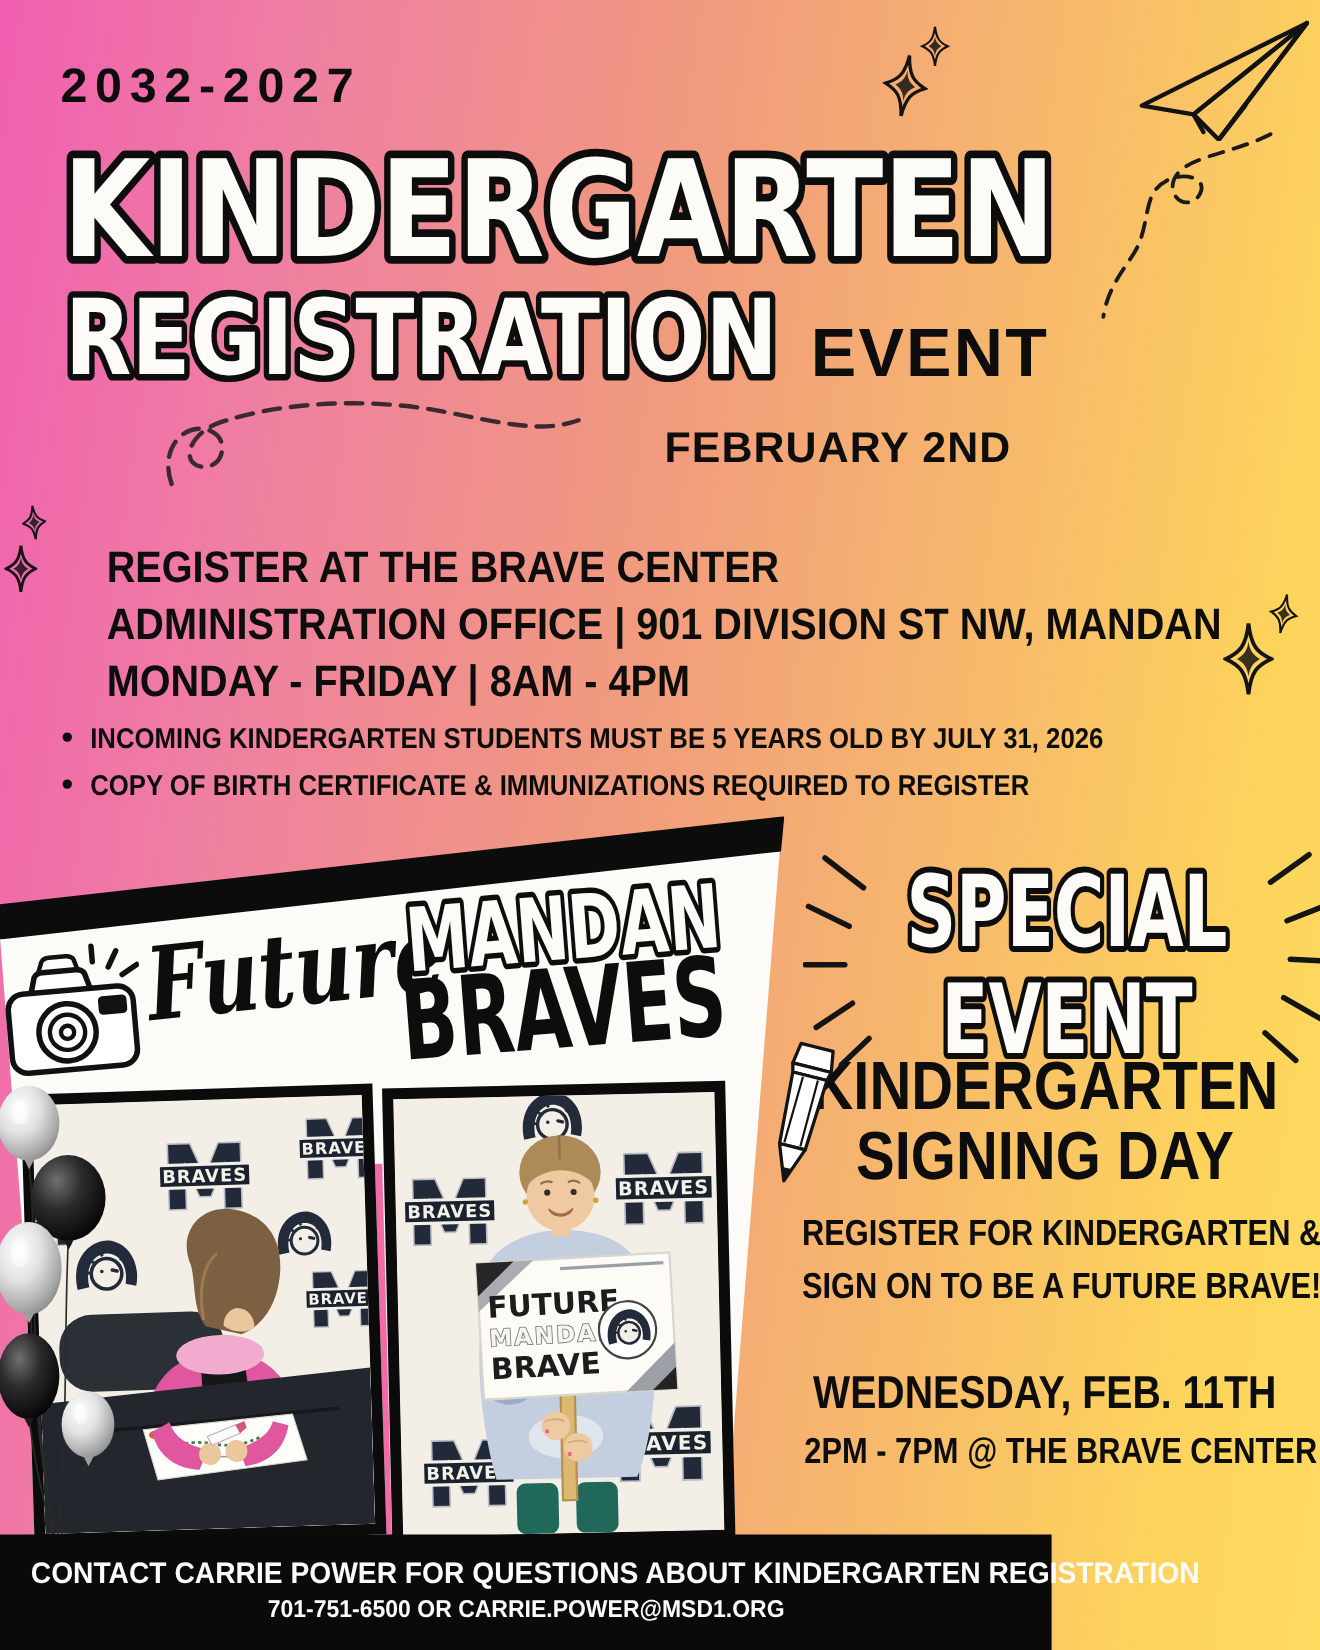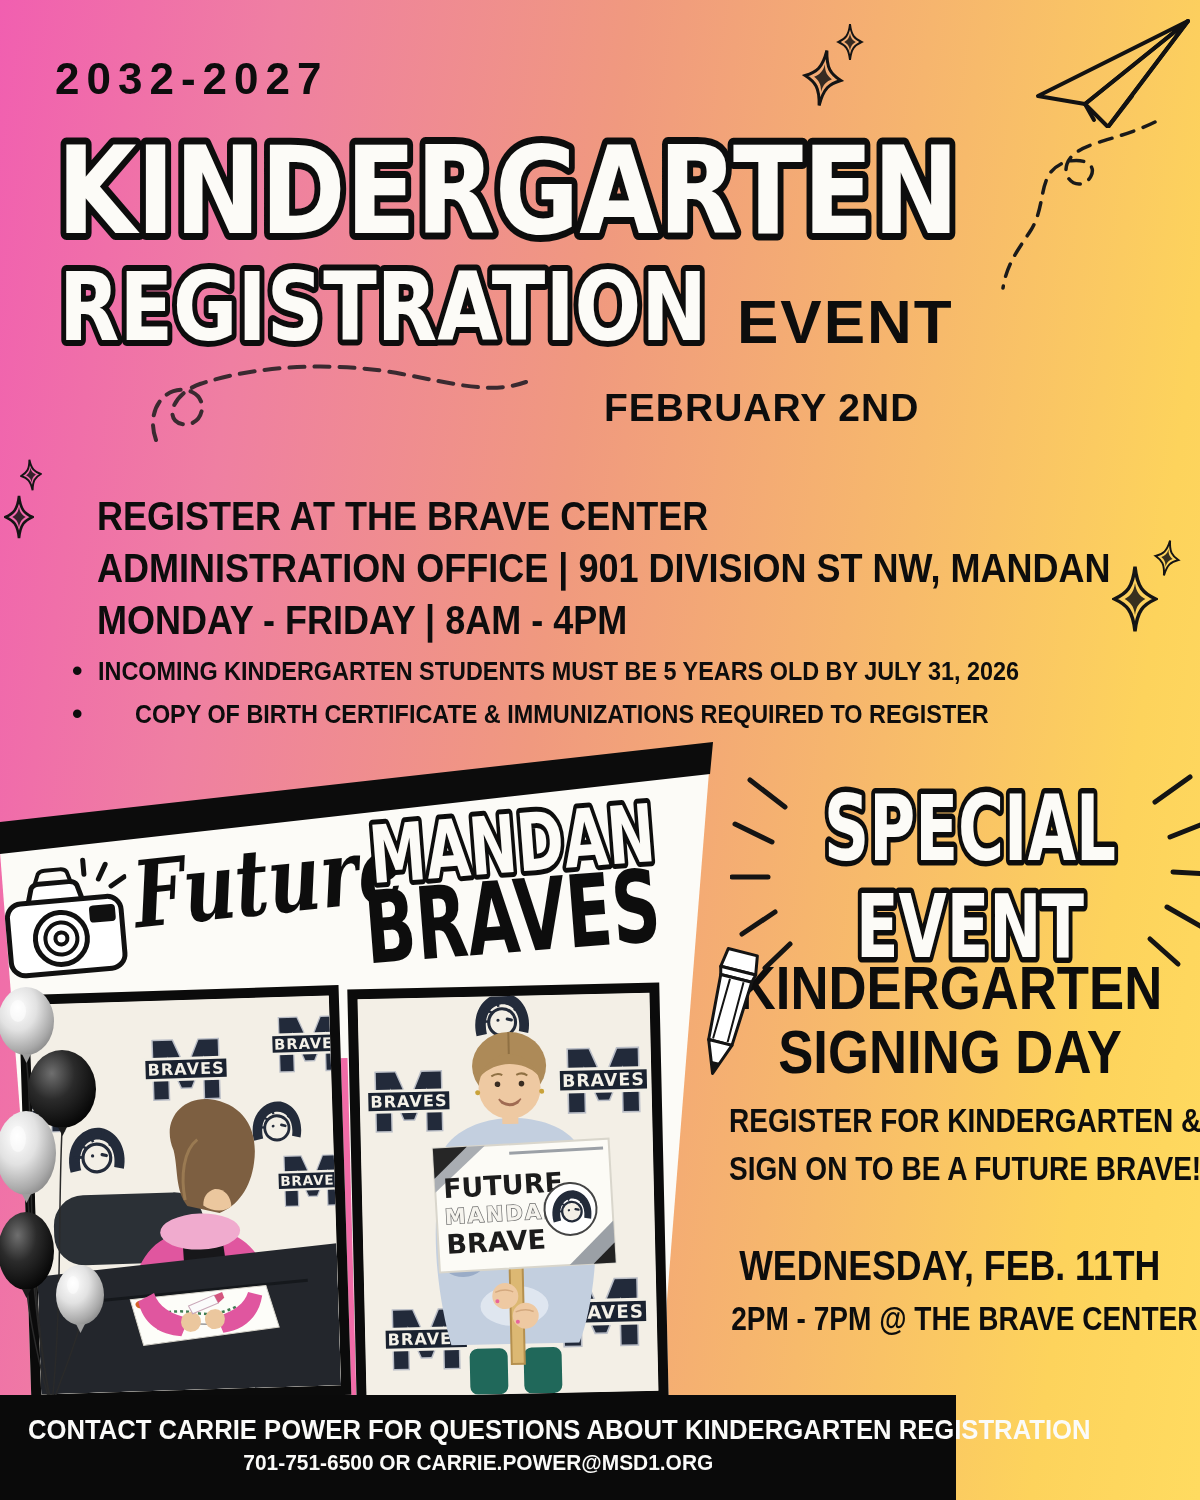--- a/index.html
+++ b/index.html
@@ -75,21 +75,21 @@
   </svg>
 
   <div class="abs ink nowrap" style="left:737px;top:286px;font-size:62px;letter-spacing:2px;">EVENT</div>
   <div class="abs ink nowrap" style="left:604px;top:386px;font-size:39px;letter-spacing:1px;">FEBRUARY 2ND</div>
 
   <div class="abs" style="left:97px;top:490px;color:#0d0d0d;font-weight:bold;font-size:40px;line-height:52px;">
     <div class="lcond">REGISTER AT THE BRAVE CENTER</div>
     <div class="lcond">ADMINISTRATION OFFICE | 901 DIVISION ST NW, MANDAN</div>
     <div class="lcond">MONDAY - FRIDAY | 8AM - 4PM</div>
   </div>
-  <div class="abs" style="left:72px;top:656px;color:#0d0d0d;font-weight:bold;font-size:26px;text-align:center;">
+  <div class="abs" style="left:56px;top:656px;color:#0d0d0d;font-weight:bold;font-size:26px;">
     <div class="bullet-row">
       <span class="lcond" style="display:inline-block;">INCOMING KINDERGARTEN STUDENTS MUST BE 5 YEARS OLD BY JULY 31, 2026</span>
     </div>
     <div class="bullet-row">
       <span class="lcond" style="display:inline-block;">COPY OF BIRTH CERTIFICATE &amp; IMMUNIZATIONS REQUIRED TO REGISTER</span>
     </div>
   </div>
 
   <div class="abs" style="left:0;top:0;width:1200px;height:1500px;background:#fcfbf7;z-index:1;
        clip-path:polygon(0px 852px,709px 772px,658px 1413px,42px 1397px);"></div>

